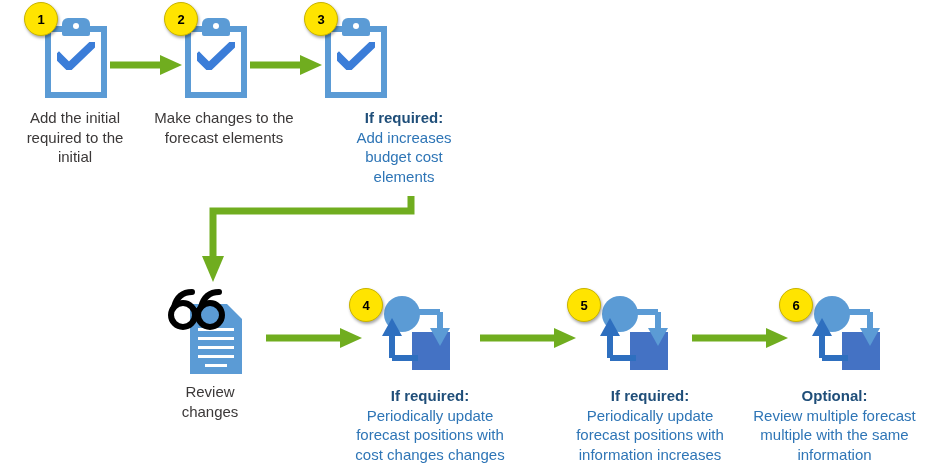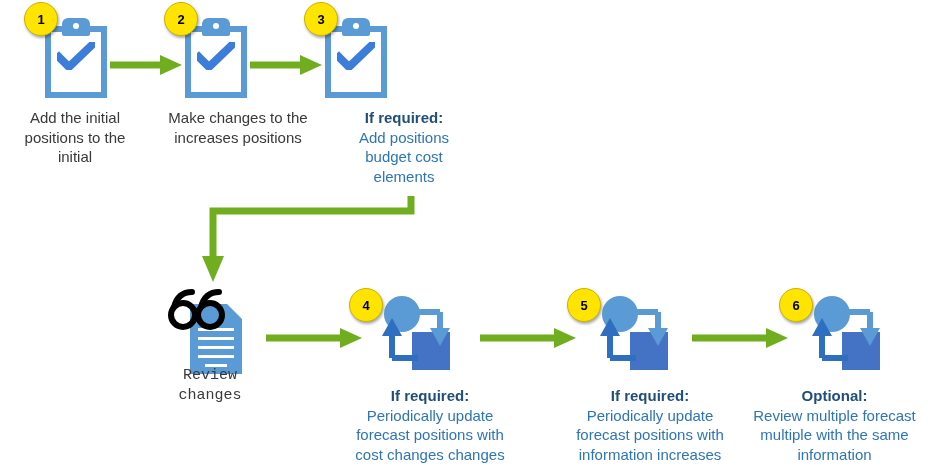--- a/index.html
+++ b/index.html
@@ -94,62 +94,62 @@
       <div class="cb-body"></div>
       <div class="cb-clip"></div>
       <svg class="cb-check" viewBox="0 0 38 28">
         <path d="M2 15 L12 25 L36 2" fill="none" stroke="#3B7DD8" stroke-width="8" stroke-linecap="square"></path>
       </svg>
     </div>
   </div>
   <div class="badge" style="left:24px;top:2px;">1</div>
   <div class="caption dark" style="left:0px;top:108px;width:150px;">
     <span>Add the initial</span><br>
-    <span>positions to the</span><br>
+    <span>required to the</span><br>
     <span>initial</span>
   </div>
 
   <svg class="garrow" style="left:110px;top:52px;" width="74" height="26">
     <path d="M0 13 L52 13" stroke="#70AD1F" stroke-width="7" fill="none"></path>
     <path d="M50 3 L72 13 L50 23 Z" fill="#70AD1F"></path>
   </svg>
 
   <div class="node" style="left:185px;top:18px;">
     <div class="clipboard">
       <div class="cb-body"></div>
       <div class="cb-clip"></div>
       <svg class="cb-check" viewBox="0 0 38 28">
         <path d="M2 15 L12 25 L36 2" fill="none" stroke="#3B7DD8" stroke-width="8" stroke-linecap="square"></path>
       </svg>
     </div>
   </div>
   <div class="badge" style="left:164px;top:2px;">2</div>
-  <div class="caption dark" style="left:154px;top:108px;width:168px;">
+  <div class="caption dark" style="left:140px;top:108px;width:168px;">
     <span>Make changes to the</span><br>
-    <span>increases positions</span>
+    <span>forecast elements</span>
   </div>
 
   <svg class="garrow" style="left:250px;top:52px;" width="74" height="26">
     <path d="M0 13 L52 13" stroke="#70AD1F" stroke-width="7" fill="none"></path>
     <path d="M50 3 L72 13 L50 23 Z" fill="#70AD1F"></path>
   </svg>
 
   <div class="node" style="left:325px;top:18px;">
     <div class="clipboard">
       <div class="cb-body"></div>
       <div class="cb-clip"></div>
       <svg class="cb-check" viewBox="0 0 38 28">
         <path d="M2 15 L12 25 L36 2" fill="none" stroke="#3B7DD8" stroke-width="8" stroke-linecap="square"></path>
       </svg>
     </div>
   </div>
   <div class="badge" style="left:304px;top:2px;">3</div>
   <div class="caption blue" style="left:320px;top:108px;width:168px;">
     <span class="lead"><span>If required</span><span class="colon">:</span></span><br>
-    <span>Add positions</span><br>
+    <span>Add increases</span><br>
     <span>budget cost</span><br>
     <span>elements</span>
   </div>
 
   <svg class="garrow" style="left:200px;top:196px;" width="225" height="92">
     <path d="M211 0 L211 15 L13 15 L13 62" stroke="#70AD1F" stroke-width="7" fill="none"></path>
     <path d="M2 60 L24 60 L13 86 Z" fill="#70AD1F"></path>
   </svg>
 
   <div class="node" style="left:168px;top:288px;">
@@ -164,21 +164,21 @@
       </div>
       <svg class="glasses" viewBox="0 0 60 44">
         <circle cx="15" cy="27" r="12" fill="none" stroke="#000000" stroke-width="6"></circle>
         <circle cx="42" cy="27" r="12" fill="none" stroke="#000000" stroke-width="6"></circle>
         <path d="M27 25 Q28.5 20 30 25" fill="none" stroke="#000000" stroke-width="5"></path>
         <path d="M6 19 Q10 4 24 4" fill="none" stroke="#000000" stroke-width="6" stroke-linecap="round"></path>
         <path d="M33 19 Q37 4 51 4" fill="none" stroke="#000000" stroke-width="6" stroke-linecap="round"></path>
       </svg>
     </div>
   </div>
-  <div class="caption dark" style="left:160px;top:366px;width:100px;font-family:Liberation Mono, monospace;">
+  <div class="caption dark" style="left:160px;top:382px;width:100px;">
     <span>Review</span><br>
     <span>changes</span>
   </div>
 
   <svg class="garrow" style="left:266px;top:325px;" width="98" height="26">
     <path d="M0 13 L76 13" stroke="#70AD1F" stroke-width="7" fill="none"></path>
     <path d="M74 3 L96 13 L74 23 Z" fill="#70AD1F"></path>
   </svg>
 
   <div class="node" style="left:370px;top:296px;">

